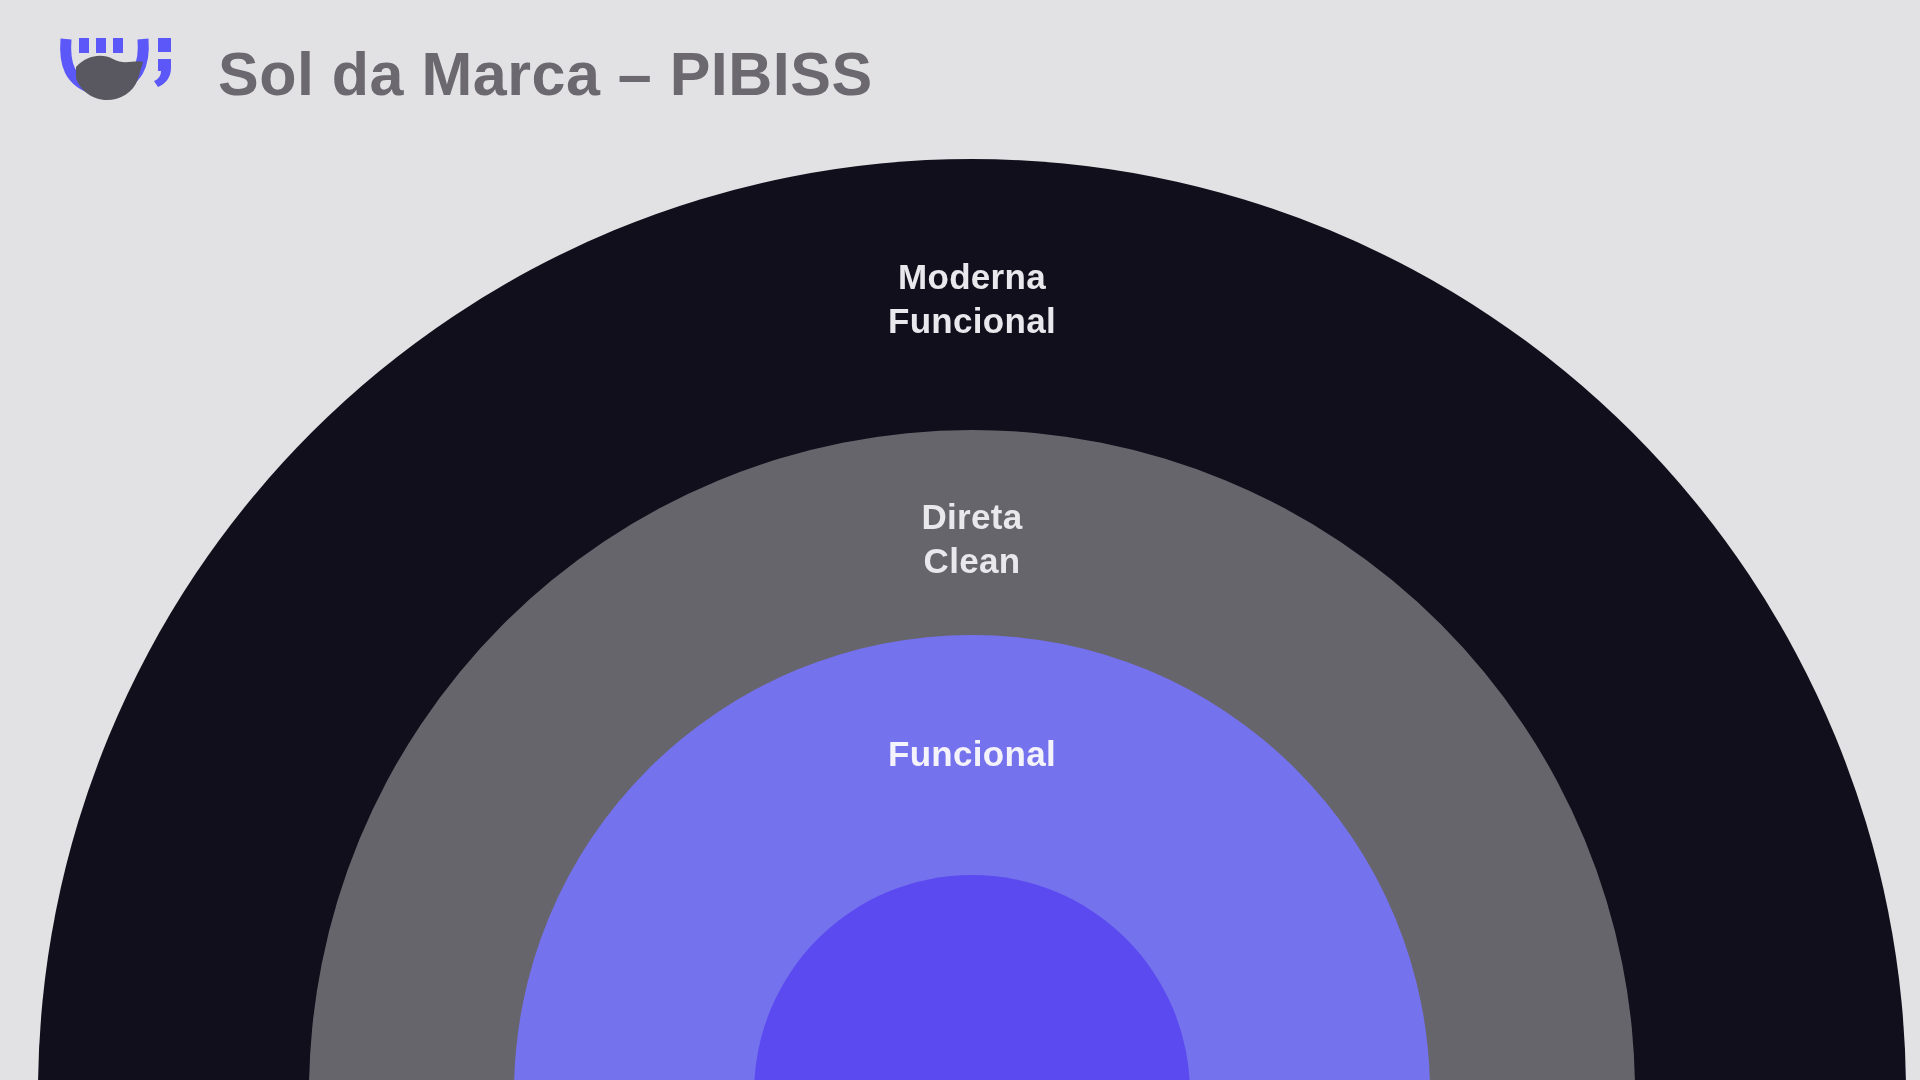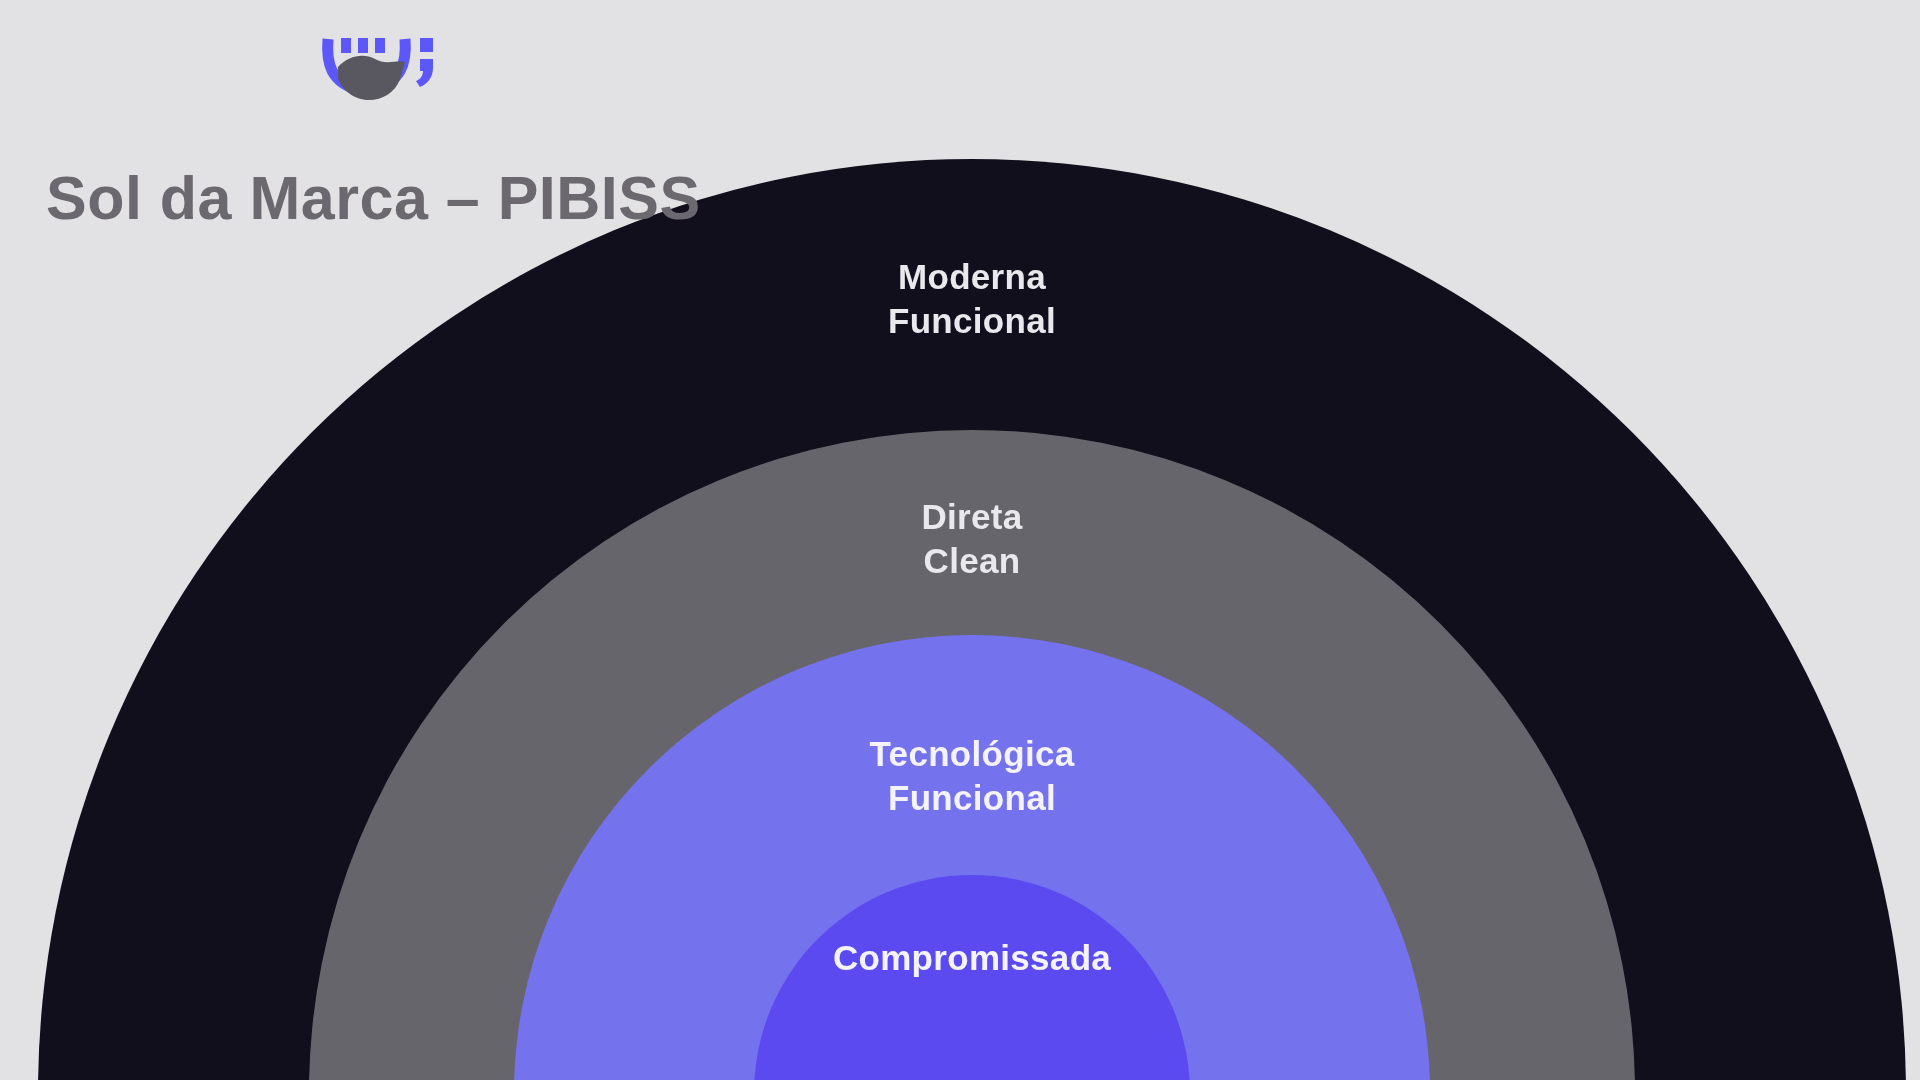--- a/index.html
+++ b/index.html
@@ -12,21 +12,20 @@
     position: relative;
     width: 1920px; height: 1080px;
     overflow: hidden;
     background: #e2e1e3;
   }
   .header {
     position: absolute;
     left: 46px; top: 26px;
     display: flex; align-items: center; gap: 42px;
     z-index: 10;
-    flex-direction: column;
   }
   .title {
     margin: 0;
     font-size: 61px;
     font-weight: bold;
     letter-spacing: 0.5px;
     color: #6b696f;
   }
   .circle { position: absolute; border-radius: 50%; }
   #ring1 { left: 38px;  top: 159px; width: 1868px; height: 1868px; z-index: 1; }
@@ -82,21 +81,19 @@
     <div>Moderna</div>
     <div>Funcional</div>
   </div>
 
   <div id="label2" class="label" style="color: rgb(233, 232, 237);">
     <div>Direta</div>
     <div>Clean</div>
   </div>
 
   <div id="label3" class="label" style="color: rgb(244, 243, 251);">
-    <div>Tecnológica</div>
     <div>Funcional</div>
   </div>
 
   <div id="label4" class="label" style="color: rgb(244, 243, 251);">
-    <div>Compromissada</div>
   </div>
 
 </div>
 
 </body></html>

